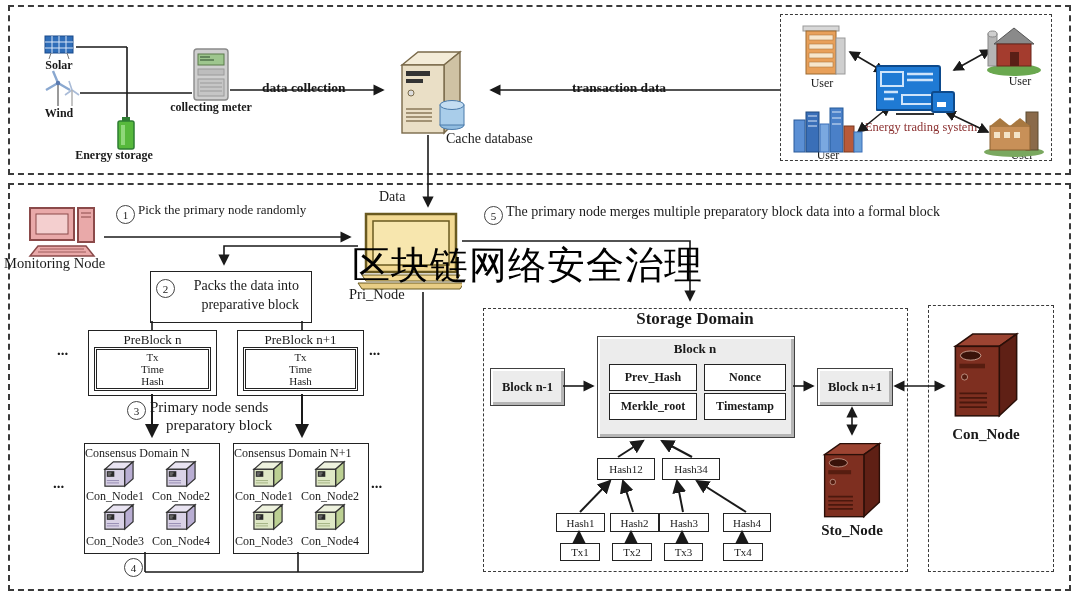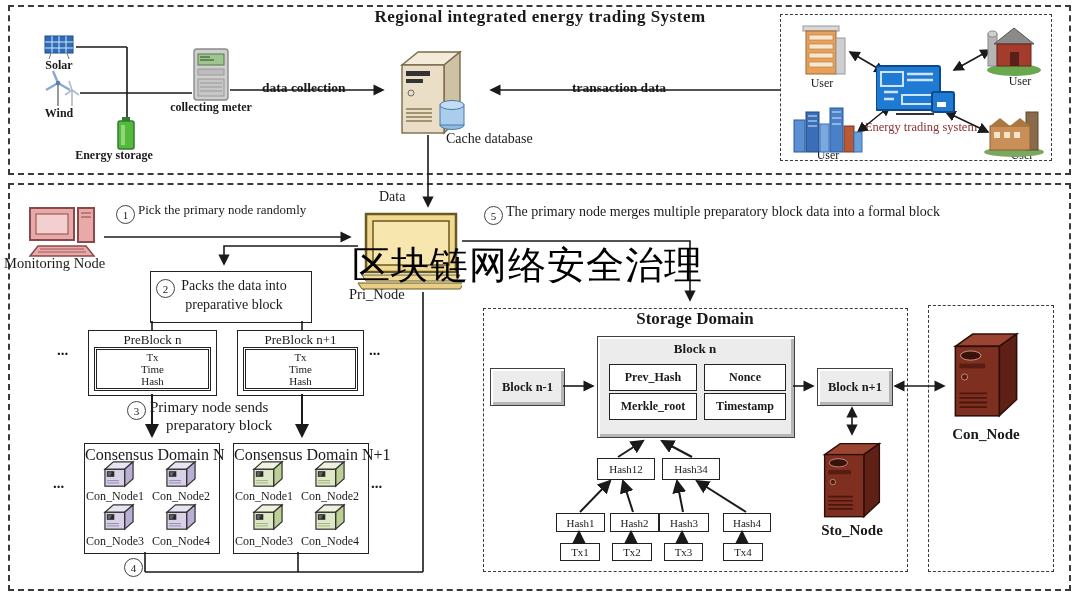--- a/index.html
+++ b/index.html
@@ -19,21 +19,21 @@
   .sm{position:absolute;border:1.3px solid #222;background:#fff;display:flex;
       align-items:center;justify-content:center;font-size:11px}
   .circ{position:absolute;width:17px;height:17px;border:1.1px solid #444;border-radius:50%;
         display:flex;align-items:center;justify-content:center;font-size:11px;background:#fff}
   .zh{position:absolute;left:352px;top:240px;z-index:30;color:#000;
       font-family:"DejaVu Sans",sans-serif;font-weight:400;font-size:38px;letter-spacing:1px;white-space:nowrap}
   svg.ov{position:absolute;left:0;top:0;z-index:6;pointer-events:none}
   .ico{position:absolute;z-index:7}
   .pre-inner{position:absolute;left:5px;right:5px;bottom:4px;border:1px solid #222;padding:1px}
   .pre-inner2{border:1px solid #222;text-align:center;font-size:11px;line-height:12px;padding:1px 0}
-  .dom-title{position:absolute;left:0;right:0;top:2px;text-align:center;font-size:16px;white-space:nowrap}
+  .dom-title{position:absolute;left:0;right:0;top:2px;text-align:left;font-size:12px;white-space:nowrap}
   .nodelbl{position:absolute;font-size:12px;text-align:left;width:66px;white-space:nowrap}
 </style>
 </head>
 <body>
 
 <div class="stage">
 
   <svg width="0" height="0" style="position:absolute">
     <defs>
       <symbol id="cubeP" viewBox="0 0 36 32">
@@ -63,21 +63,20 @@
       </symbol>
     </defs>
   </svg>
 
   <div class="dash" style="left:8px;top:5px;width:1059px;height:166px"></div>
   <div class="dash" style="left:8px;top:183px;width:1059px;height:404px"></div>
   <div class="dash2" style="left:780px;top:14px;width:270px;height:145px"></div>
   <div class="dash2" style="left:483px;top:308px;width:423px;height:262px"></div>
   <div class="dash2" style="left:928px;top:305px;width:124px;height:265px"></div>
 
-  <div class="lbl b ctr" style="left:300px;top:8px;width:480px;font-size:17px;letter-spacing:.5px">Regional integrated energy trading System</div>
 
   <svg class="ico" style="left:42px;top:34px" width="34" height="26">
     <rect x="3" y="2" width="28" height="17" fill="#2f6db8" stroke="#1a4a8a"></rect>
     <path d="M3,8 H31 M3,14 H31 M10,2 V19 M17,2 V19 M24,2 V19" stroke="#d8e6f8" stroke-width="1" fill="none"></path>
     <path d="M9,19 L7,25 M25,19 L27,25" stroke="#777" fill="none"></path>
   </svg>
   <div class="lbl b ctr" style="left:36px;top:59px;width:46px;font-size:12px">Solar</div>
 
   <svg class="ico" style="left:40px;top:68px" width="42" height="40">
     <g stroke="#8aa8d0" stroke-width="2.4" fill="none">
@@ -207,21 +206,21 @@
     <polygon points="6,63 104,63 100,69 10,69" fill="#f2d993" stroke="#6a5a20"></polygon>
     <polygon points="2,71 108,71 104,77 6,77" fill="#e8cd85" stroke="#6a5a20"></polygon>
   </svg>
   <div class="lbl" style="left:349px;top:287px;font-size:14.5px">Pri_Node</div>
 
   <div class="circ" style="left:484px;top:206px">5</div>
   <div class="lbl" style="left:506px;top:204px;font-size:14px">The primary node merges multiple preparatory block data into a formal block</div>
 
   <div class="bx" style="left:150px;top:271px;width:160px;height:50px">
     <div class="circ" style="left:5px;top:7px">2</div>
-    <div style="position:absolute;left:18px;right:12px;top:5px;text-align:center;font-size:14px;line-height:1.35">Packs the data into preparative block</div>
+    <div style="position:absolute;left:18px;right:12px;top:5px;text-align:right;font-size:14px;line-height:1.35">Packs the data into preparative block</div>
   </div>
 
   <div class="bx" style="left:88px;top:330px;width:127px;height:64px">
     <div class="ctr" style="font-size:13px;padding-top:1px">PreBlock n</div>
     <div class="pre-inner">
       <div class="pre-inner2">
         <div>Tx</div>
         <div>Time</div>
         <div>Hash</div>
       </div>

